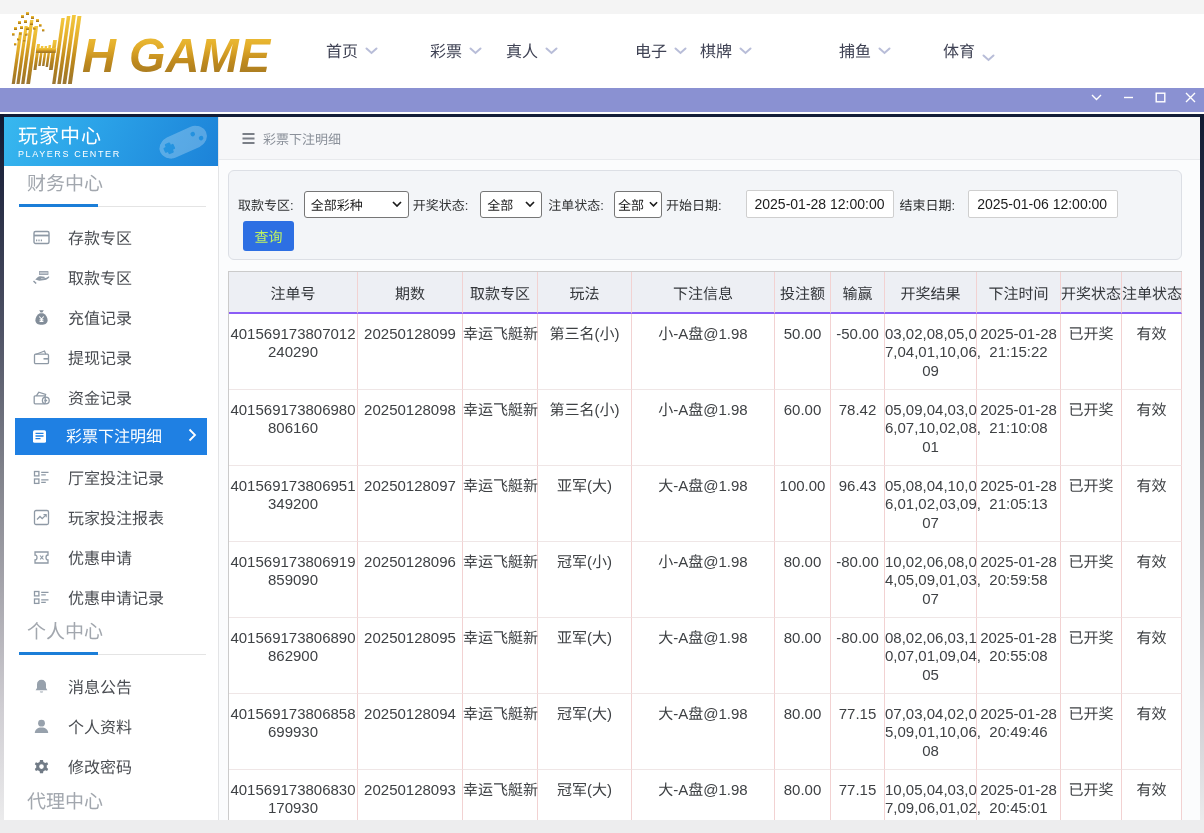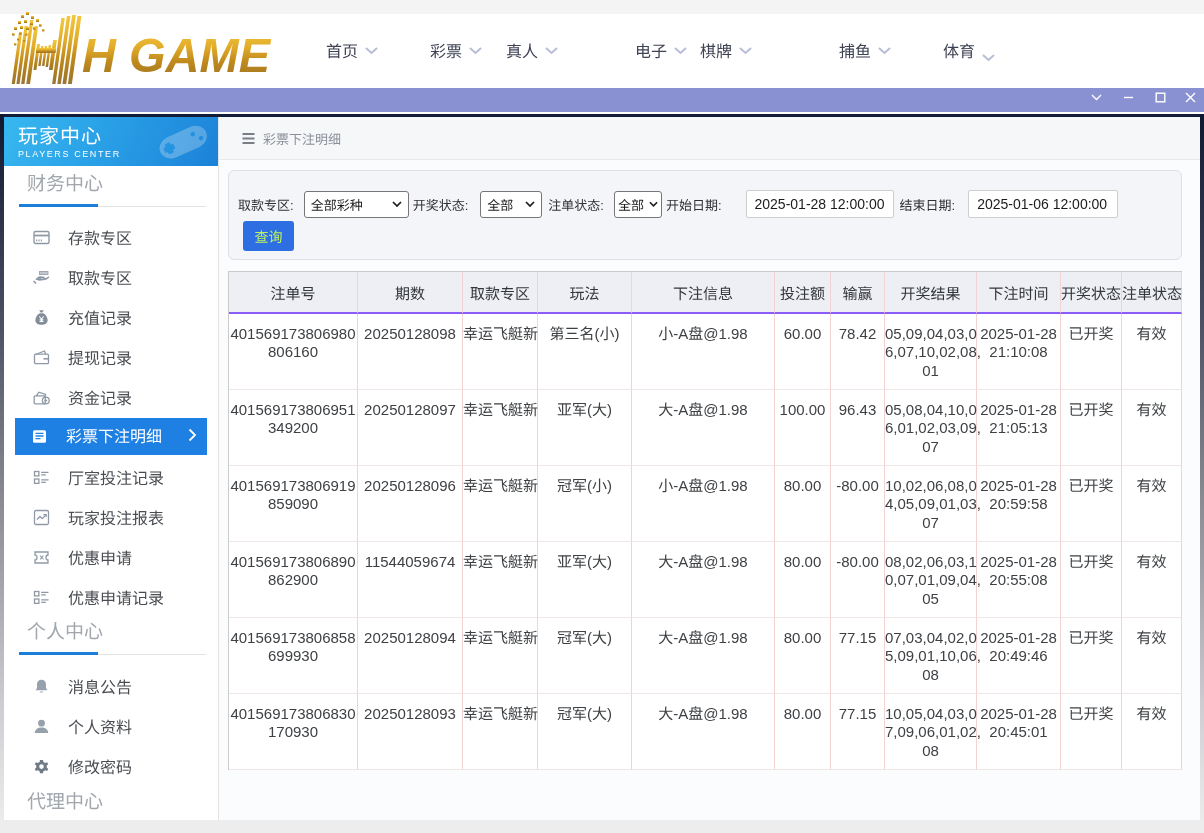--- a/index.html
+++ b/index.html
@@ -327,20 +327,33 @@
             <th>投注额</th>
             <th>输赢</th>
             <th>开奖结果</th>
             <th>下注时间</th>
             <th>开奖状态</th>
             <th>注单状态</th>
           </tr>
         </thead>
       <tbody>
         <tr>
+            <td>401569173807012<br>240290</td>
+            <td>20250128099</td>
+            <td>幸运飞艇新</td>
+            <td>第三名(小)</td>
+            <td>小-A盘@1.98</td>
+            <td>50.00</td>
+            <td>-50.00</td>
+            <td>03,02,08,05,0<br>7,04,01,10,06,<br>09</td>
+            <td>2025-01-28<br>21:15:22</td>
+            <td>已开奖</td>
+            <td>有效</td>
+          </tr>
+        <tr>
             <td>401569173806980<br>806160</td>
             <td>20250128098</td>
             <td>幸运飞艇新</td>
             <td>第三名(小)</td>
             <td>小-A盘@1.98</td>
             <td>60.00</td>
             <td>78.42</td>
             <td>05,09,04,03,0<br>6,07,10,02,08,<br>01</td>
             <td>2025-01-28<br>21:10:08</td>
             <td>已开奖</td>
@@ -367,21 +380,21 @@
             <td>小-A盘@1.98</td>
             <td>80.00</td>
             <td>-80.00</td>
             <td>10,02,06,08,0<br>4,05,09,01,03,<br>07</td>
             <td>2025-01-28<br>20:59:58</td>
             <td>已开奖</td>
             <td>有效</td>
           </tr>
         <tr>
             <td>401569173806890<br>862900</td>
-            <td>11544059674</td>
+            <td>20250128095</td>
             <td>幸运飞艇新</td>
             <td>亚军(大)</td>
             <td>大-A盘@1.98</td>
             <td>80.00</td>
             <td>-80.00</td>
             <td>08,02,06,03,1<br>0,07,01,09,04,<br>05</td>
             <td>2025-01-28<br>20:55:08</td>
             <td>已开奖</td>
             <td>有效</td>
           </tr>

